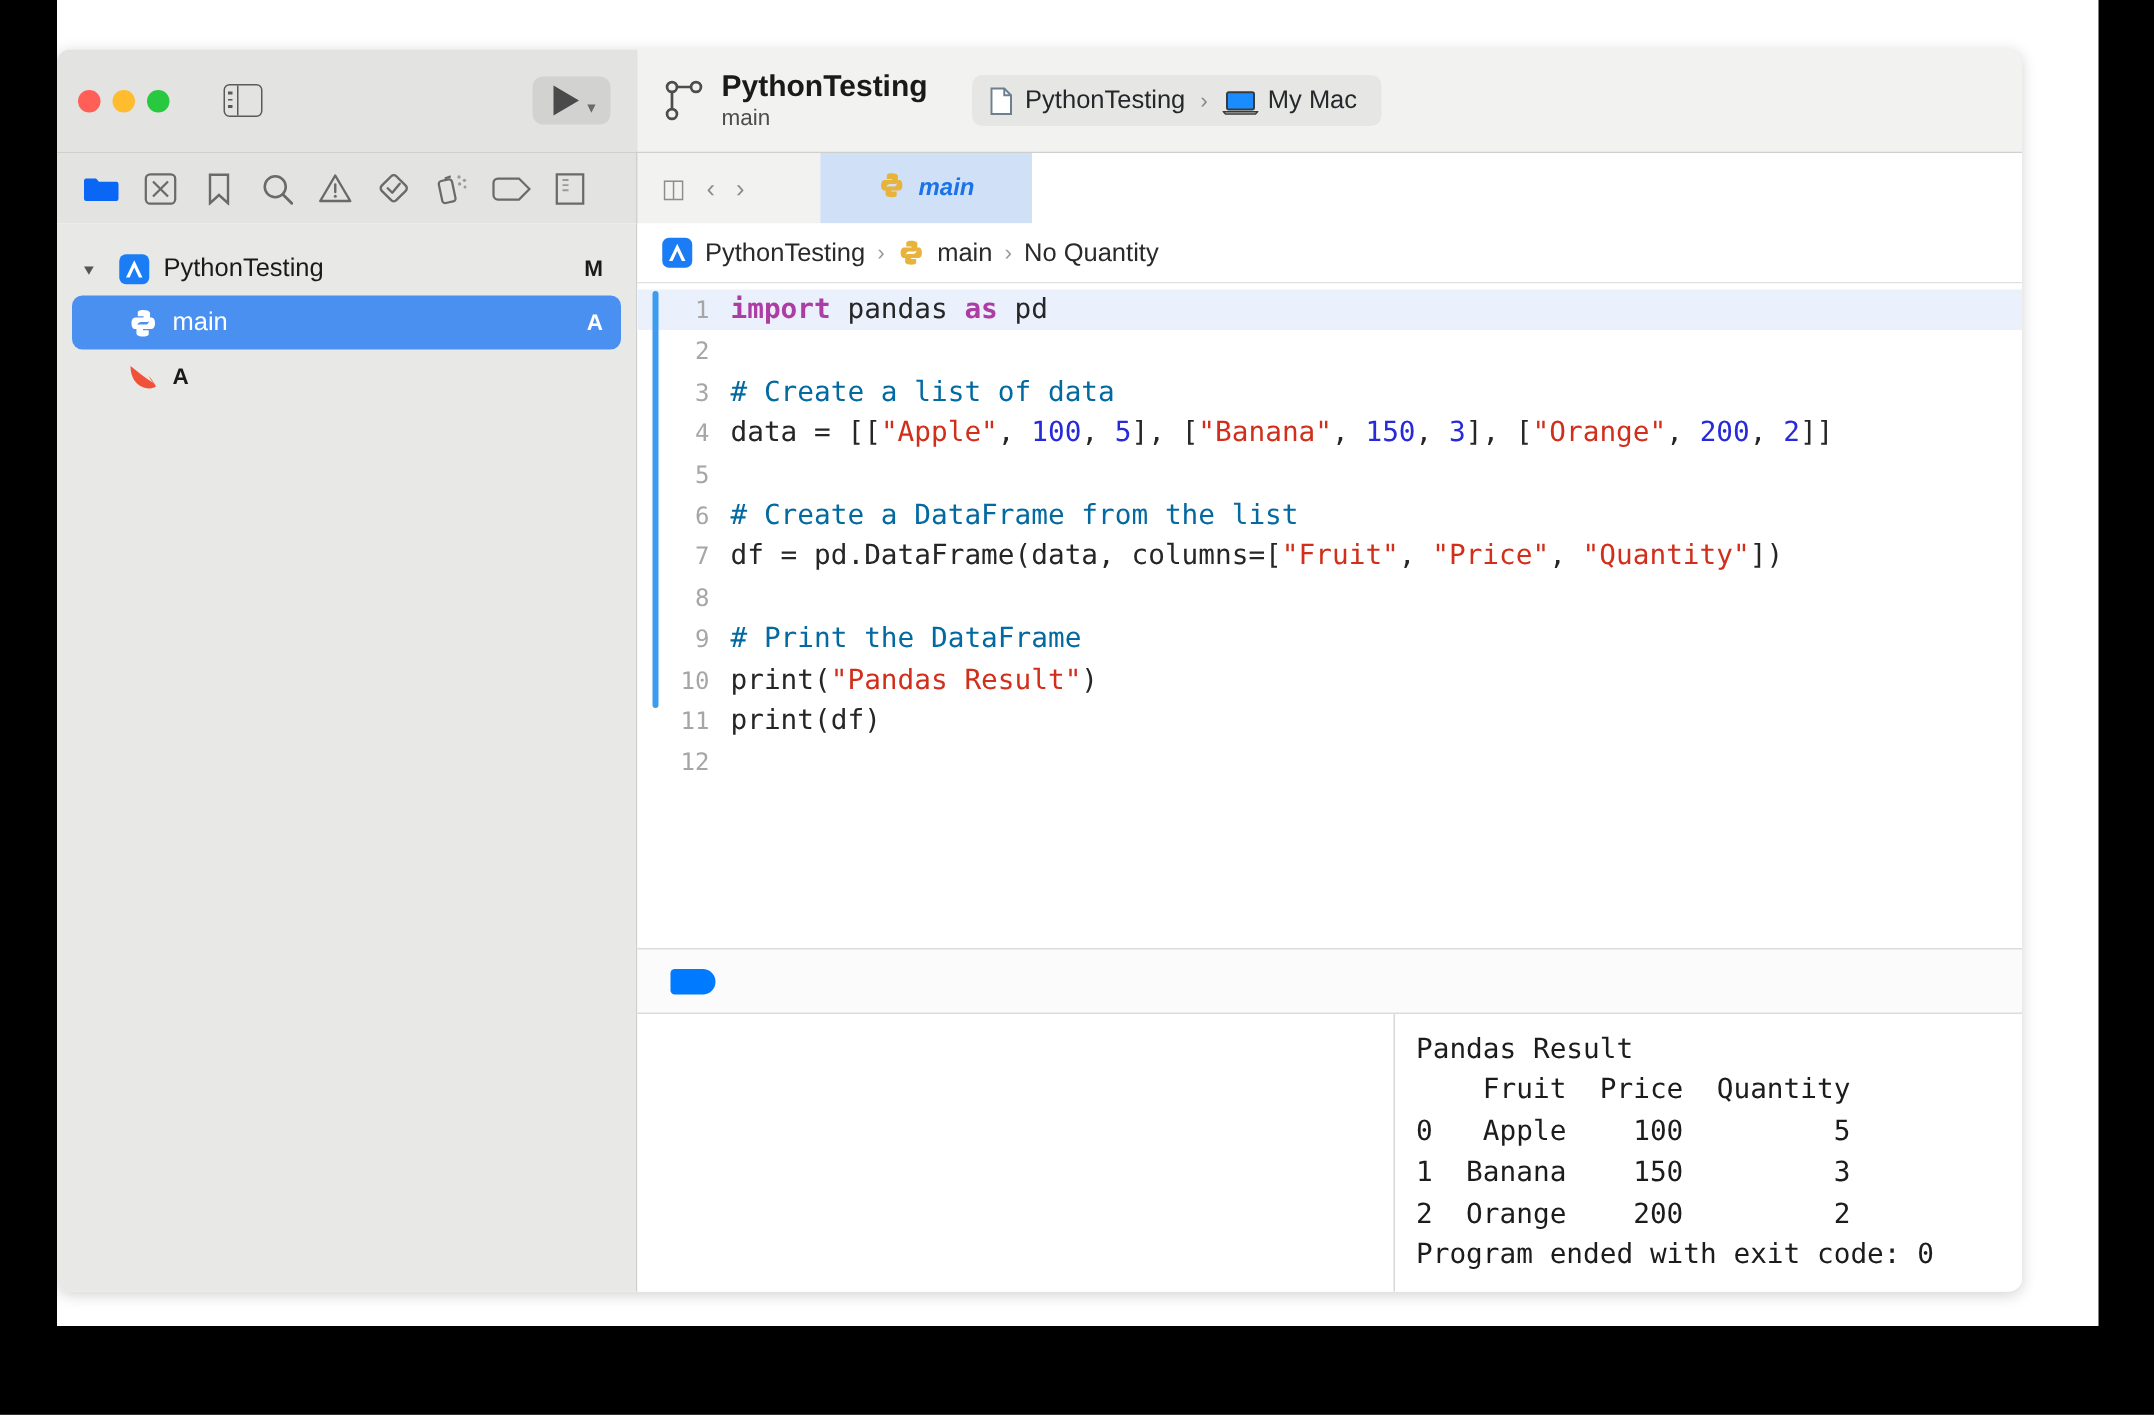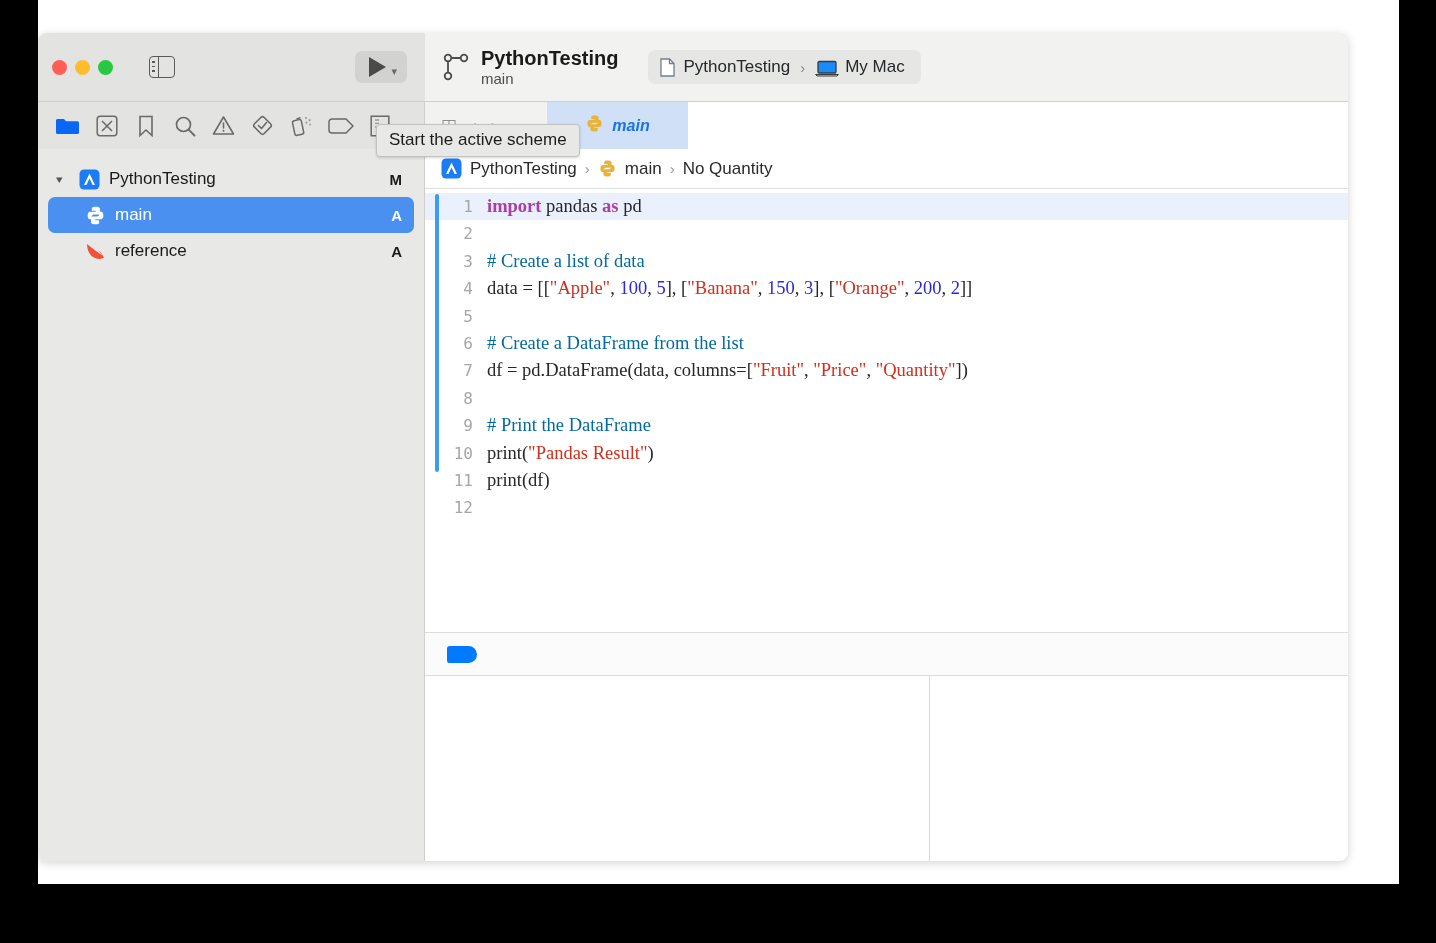--- a/index.html
+++ b/index.html
@@ -167,21 +167,21 @@
     margin: 0; padding: 0;
   }
   .cline { display: flex; align-items: baseline; height: 27.4px; }
   .cline.hl { background: #eaf1fc; }
   .gutter {
     width: 62px; text-align: right; padding-right: 14px;
     color: #a6a6a6; font-size: 16px;
     font-family: "DejaVu Sans Mono", monospace;
     flex: none;
   }
-  .ctext { white-space: pre; color: #262626; font-family: Liberation Serif, serif; }
+  .ctext { white-space: pre; color: #262626; }
   .kw { color: #ad3da4; font-weight: 600; }
   .str { color: #d12f1b; }
   .num { color: #272ad8; }
   .cmt { color: #0369a1; }
 
   
   .debugbar {
     height: 44px; background: #fbfbfb;
     border-top: 1px solid #dcdcda; border-bottom: 1px solid #dcdcda;
     display: flex; align-items: center; padding-left: 22px;
@@ -376,21 +376,20 @@
           <span class="nav-label">main</span>
           <span class="nav-status">A</span>
         </div>
 
         <div class="nav-row indent1">
           <span class="nav-icon-slot">
             <svg width="22" height="20" viewBox="0 0 22 20">
               <path d="M3 3 C8 7 13 11 18.5 14.5 C17 13 15 9.5 15 9.5 C17.5 12 20 16.5 20 16.5 C18 18.5 13 18.5 9 16 C5.5 13.8 3 9 3 3 Z" fill="#f05138"></path>
             </svg>
           </span>
-          <span class="nav-label">reference</span>
           <span class="nav-status">A</span>
         </div>
       </div>
 
       <div class="editor-col">
 
         <div class="jumpbar">
           <span style="display:flex;align-items:center;">
             <svg width="21" height="21" viewBox="0 0 21 21">
               <rect x="0.5" y="0.5" width="20" height="20" rx="4.5" fill="#1a7df5"></rect>
@@ -414,23 +413,26 @@
           <div class="code-accent"></div>
           <pre class="code" id="code-lines"><div class="cline hl"><span class="gutter">1</span><span class="ctext"><span class="kw">import</span><span> pandas </span><span class="kw">as</span><span> pd</span></span></div><div class="cline"><span class="gutter">2</span><span class="ctext"></span></div><div class="cline"><span class="gutter">3</span><span class="ctext"><span class="cmt"># Create a list of data</span></span></div><div class="cline"><span class="gutter">4</span><span class="ctext"><span>data = [[</span><span class="str">"Apple"</span><span>, </span><span class="num">100</span><span>, </span><span class="num">5</span><span>], [</span><span class="str">"Banana"</span><span>, </span><span class="num">150</span><span>, </span><span class="num">3</span><span>], [</span><span class="str">"Orange"</span><span>, </span><span class="num">200</span><span>, </span><span class="num">2</span><span>]]</span></span></div><div class="cline"><span class="gutter">5</span><span class="ctext"></span></div><div class="cline"><span class="gutter">6</span><span class="ctext"><span class="cmt"># Create a DataFrame from the list</span></span></div><div class="cline"><span class="gutter">7</span><span class="ctext"><span>df = pd.DataFrame(data, columns=[</span><span class="str">"Fruit"</span><span>, </span><span class="str">"Price"</span><span>, </span><span class="str">"Quantity"</span><span>])</span></span></div><div class="cline"><span class="gutter">8</span><span class="ctext"></span></div><div class="cline"><span class="gutter">9</span><span class="ctext"><span class="cmt"># Print the DataFrame</span></span></div><div class="cline"><span class="gutter">10</span><span class="ctext"><span>print(</span><span class="str">"Pandas Result"</span><span>)</span></span></div><div class="cline"><span class="gutter">11</span><span class="ctext"><span>print(df)</span></span></div><div class="cline"><span class="gutter">12</span><span class="ctext"></span></div></pre>
         </div>
 
         <div class="debugbar">
           <div class="bp-chip"></div>
         </div>
 
         <div class="console-row">
           <div class="console-left"></div>
+          <div class="console-out">Pandas Result
+    Fruit  Price  Quantity
+0   Apple    100         5
+1  Banana    150         3
+2  Orange    200         2
+Program ended with exit code: 0</div>
         </div>
 
       </div>
     </div>
 
-    <div class="tooltip">
-      <span>Start the active scheme</span>
-    </div>
 
   </div>
 </div>
 
 </body></html>

